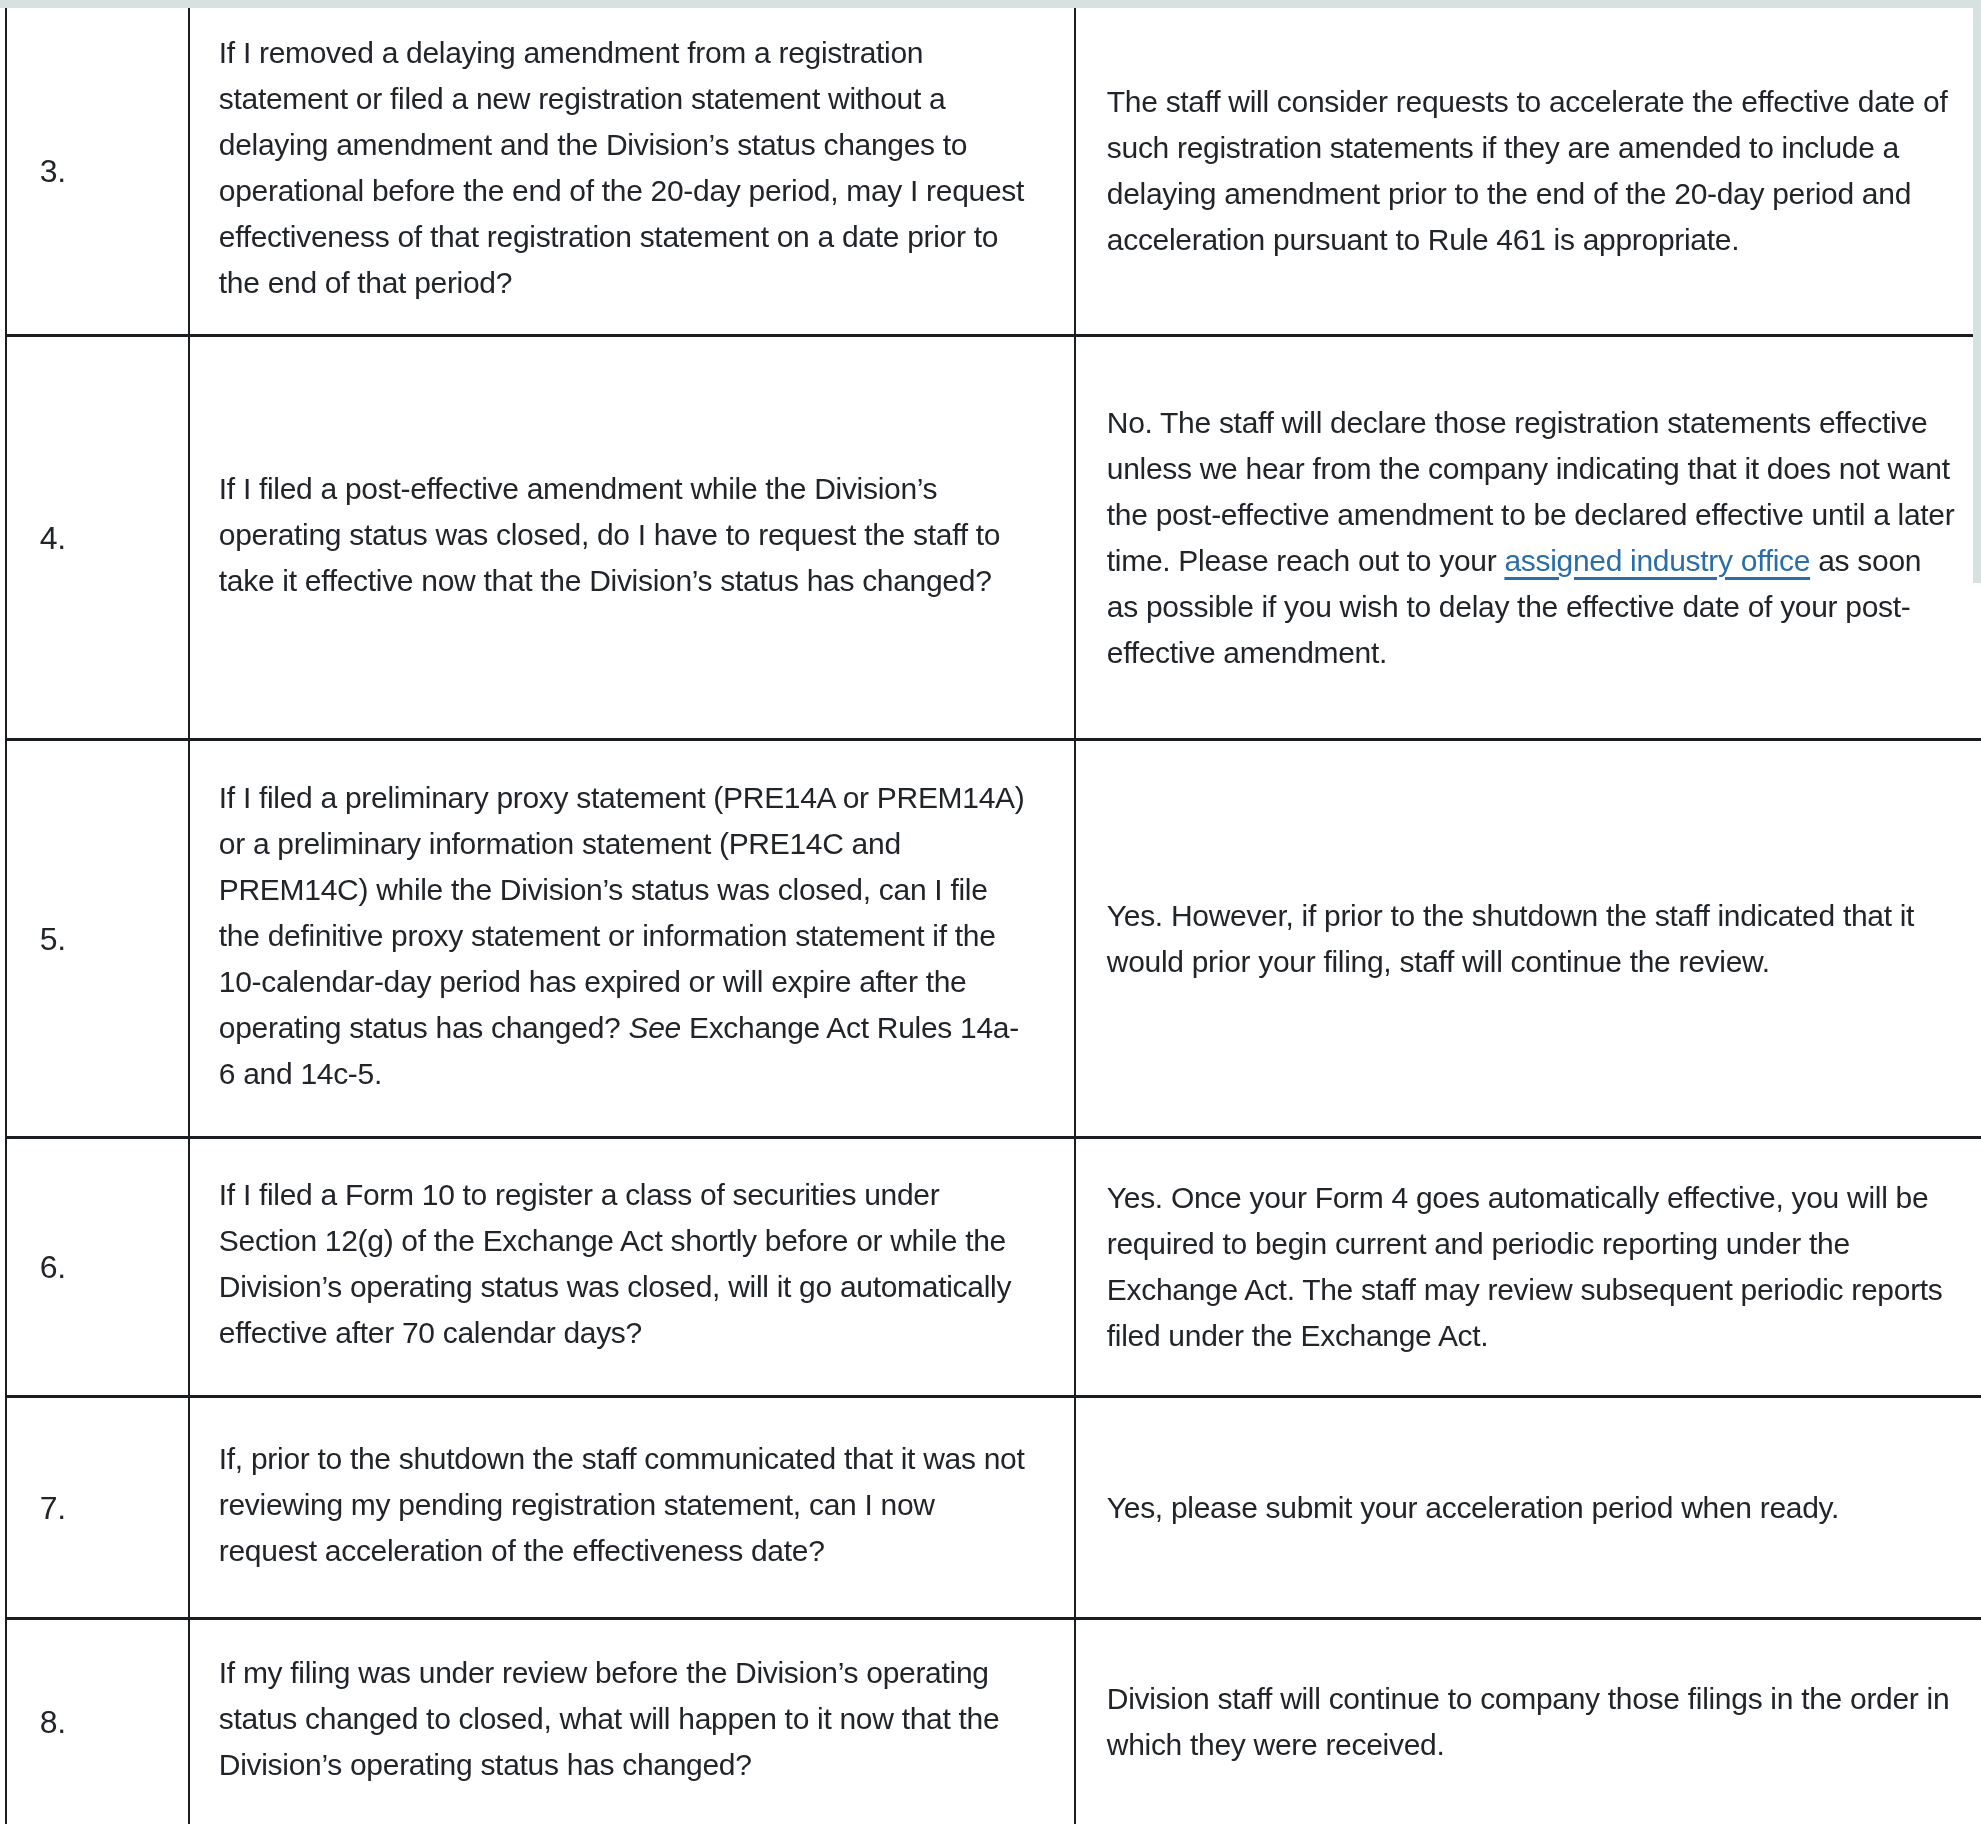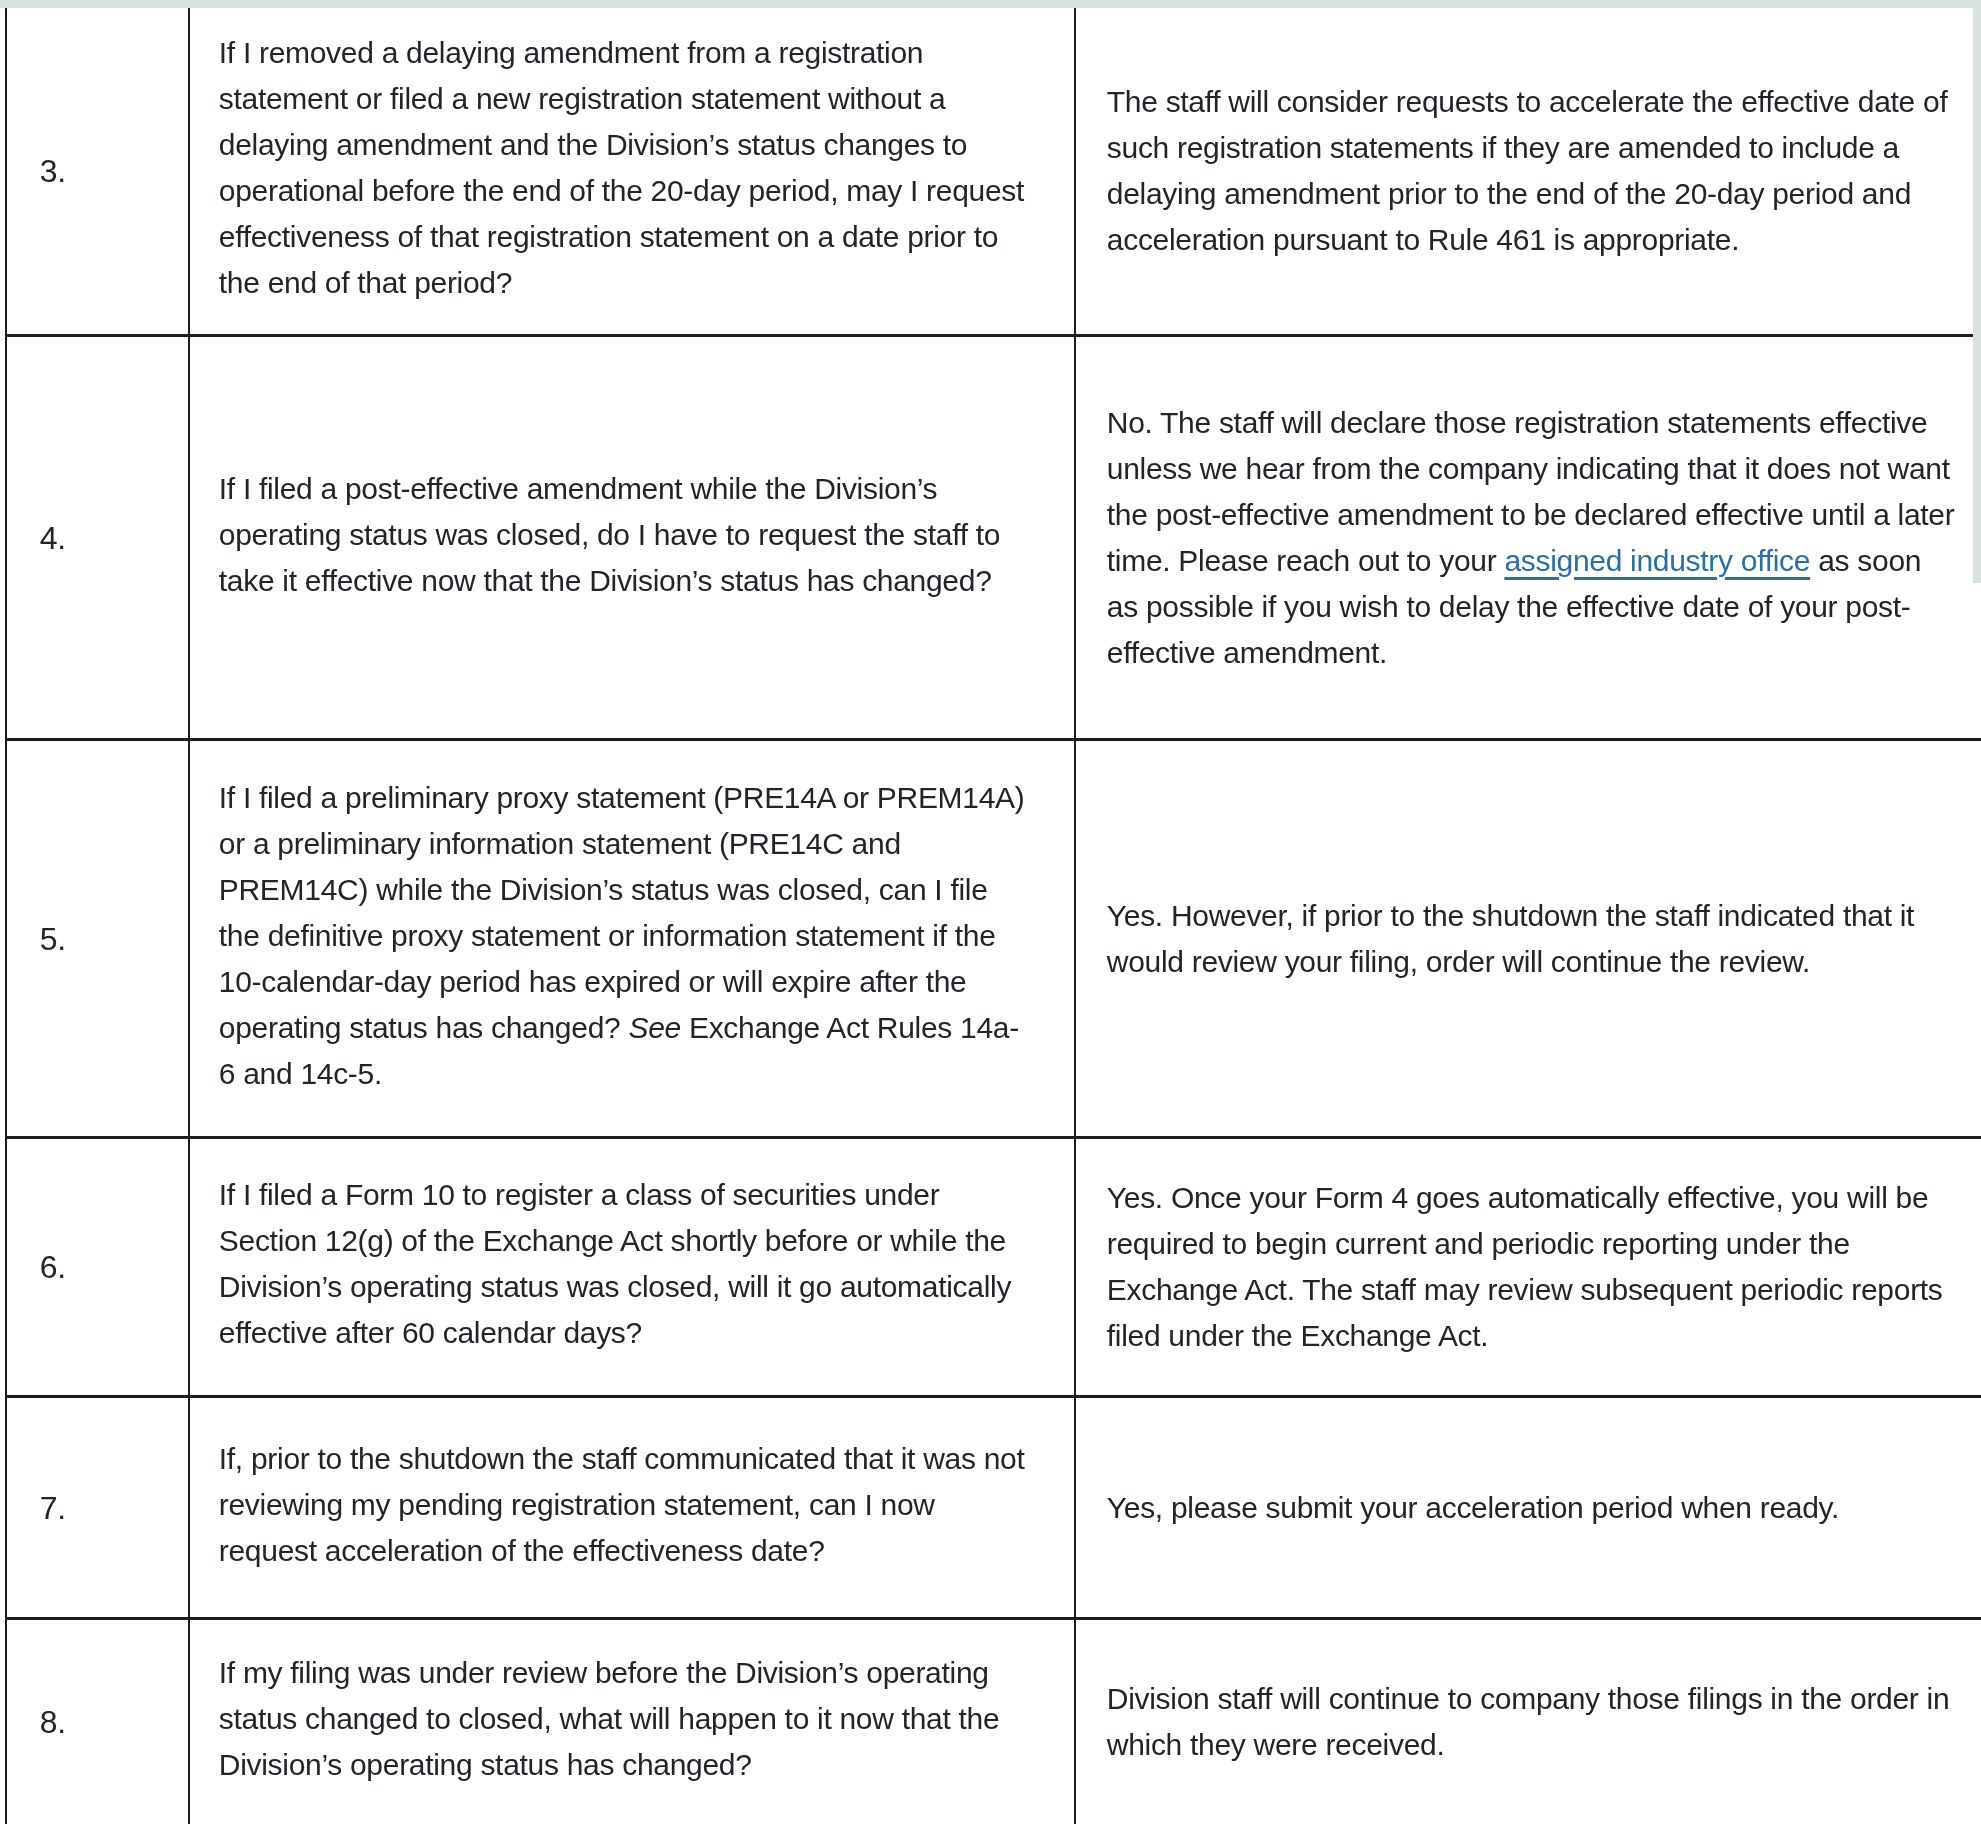--- a/index.html
+++ b/index.html
@@ -102,25 +102,25 @@
     <td class="answer"><span class="rich"><span>The staff will consider requests to accelerate the effective date of such registration statements if they are amended to include a delaying amendment prior to the end of the 20-day period and acceleration pursuant to Rule 461 is appropriate.</span></span></td>
   </tr>
       <tr>
     <td class="num"><span>4.</span></td>
     <td class="question"><span class="rich"><span>If I filed a post-effective amendment while the Division’s operating status was closed, do I have to request the staff to take it effective now that the Division’s status has changed?</span></span></td>
     <td class="answer"><span class="rich"><span>No. The staff will declare those registration statements effective unless we hear from the company indicating that it does not want the post-effective amendment to be declared effective until a later time. Please reach out to your </span><a class="inline-link" href="#">assigned industry office</a><span> as soon as possible if you wish to delay the effective date of your post-effective amendment.</span></span></td>
   </tr>
       <tr>
     <td class="num"><span>5.</span></td>
     <td class="question"><span class="rich"><span>If I filed a preliminary proxy statement (PRE14A or PREM14A) or a preliminary information statement (PRE14C and PREM14C) while the Division’s status was closed, can I file the definitive proxy statement or information statement if the 10-calendar-day period has expired or will expire after the operating status has changed? </span><em>See</em><span> Exchange Act Rules 14a-6 and 14c-5.</span></span></td>
-    <td class="answer"><span class="rich"><span>Yes. However, if prior to the shutdown the staff indicated that it would review your filing, order will continue the review.</span></span></td>
+    <td class="answer"><span class="rich"><span>Yes. However, if prior to the shutdown the staff indicated that it would prior your filing, staff will continue the review.</span></span></td>
   </tr>
       <tr>
     <td class="num"><span>6.</span></td>
-    <td class="question"><span class="rich"><span>If I filed a Form 10 to register a class of securities under Section 12(g) of the Exchange Act shortly before or while the Division’s operating status was closed, will it go automatically effective after 60 calendar days?</span></span></td>
+    <td class="question"><span class="rich"><span>If I filed a Form 10 to register a class of securities under Section 12(g) of the Exchange Act shortly before or while the Division’s operating status was closed, will it go automatically effective after 70 calendar days?</span></span></td>
     <td class="answer"><span class="rich"><span>Yes. Once your Form 4 goes automatically effective, you will be required to begin current and periodic reporting under the Exchange Act. The staff may review subsequent periodic reports filed under the Exchange Act.</span></span></td>
   </tr>
       <tr>
     <td class="num"><span>7.</span></td>
     <td class="question"><span class="rich"><span>If, prior to the shutdown the staff communicated that it was not reviewing my pending registration statement, can I now request acceleration of the effectiveness date?</span></span></td>
     <td class="answer"><span class="rich"><span>Yes, please submit your acceleration period when ready.</span></span></td>
   </tr>
       <tr>
     <td class="num"><span>8.</span></td>
     <td class="question"><span class="rich"><span>If my filing was under review before the Division’s operating status changed to closed, what will happen to it now that the Division’s operating status has changed?</span></span></td>

